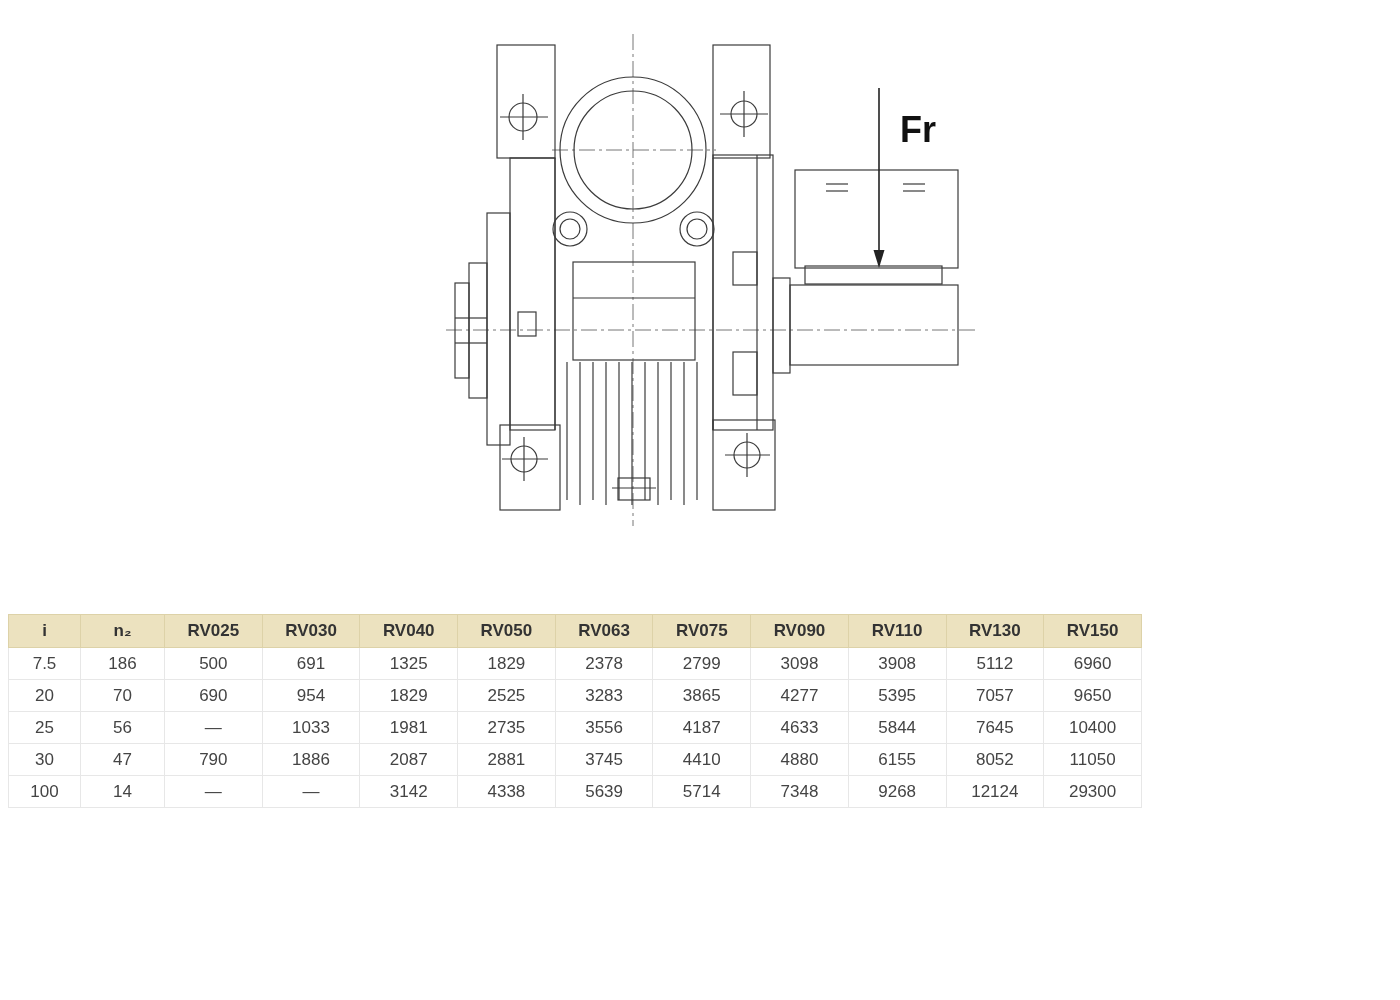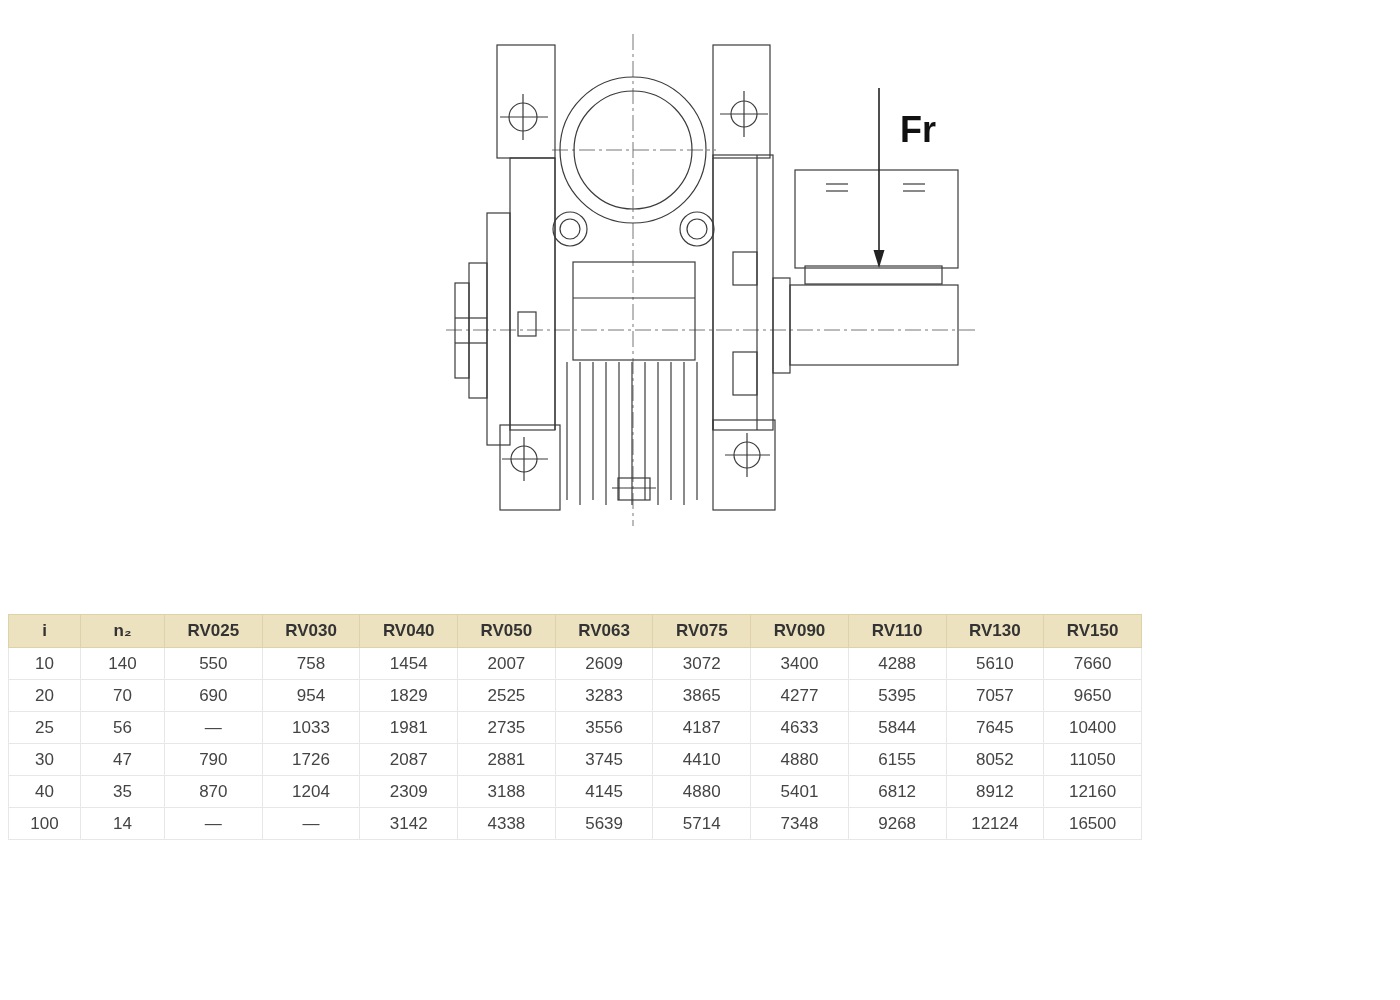--- a/index.html
+++ b/index.html
@@ -173,32 +173,32 @@
             <th>RV063</th>
             <th>RV075</th>
             <th>RV090</th>
             <th>RV110</th>
             <th>RV130</th>
             <th>RV150</th>
           </tr>
       </thead>
       <tbody>
           <tr>
-            <td>10</td>
-            <td>140</td>
-            <td>550</td>
-            <td>758</td>
-            <td>1454</td>
-            <td>2007</td>
-            <td>2609</td>
-            <td>3072</td>
-            <td>3400</td>
-            <td>4288</td>
-            <td>5610</td>
-            <td>7660</td>
+            <td>7.5</td>
+            <td>186</td>
+            <td>500</td>
+            <td>691</td>
+            <td>1325</td>
+            <td>1829</td>
+            <td>2378</td>
+            <td>2799</td>
+            <td>3098</td>
+            <td>3908</td>
+            <td>5112</td>
+            <td>6960</td>
           </tr>
           <tr>
             <td>20</td>
             <td>70</td>
             <td>690</td>
             <td>954</td>
             <td>1829</td>
             <td>2525</td>
             <td>3283</td>
             <td>3865</td>
@@ -218,55 +218,41 @@
             <td>4187</td>
             <td>4633</td>
             <td>5844</td>
             <td>7645</td>
             <td>10400</td>
           </tr>
           <tr>
             <td>30</td>
             <td>47</td>
             <td>790</td>
-            <td>1726</td>
+            <td>1886</td>
             <td>2087</td>
             <td>2881</td>
             <td>3745</td>
             <td>4410</td>
             <td>4880</td>
             <td>6155</td>
             <td>8052</td>
             <td>11050</td>
-          </tr>
-          <tr>
-            <td>40</td>
-            <td>35</td>
-            <td>870</td>
-            <td>1204</td>
-            <td>2309</td>
-            <td>3188</td>
-            <td>4145</td>
-            <td>4880</td>
-            <td>5401</td>
-            <td>6812</td>
-            <td>8912</td>
-            <td>12160</td>
           </tr>
           <tr>
             <td>100</td>
             <td>14</td>
             <td>—</td>
             <td>—</td>
             <td>3142</td>
             <td>4338</td>
             <td>5639</td>
             <td>5714</td>
             <td>7348</td>
             <td>9268</td>
             <td>12124</td>
-            <td>16500</td>
+            <td>29300</td>
           </tr>
         </tbody>
     </table>
   </div>
 
 </div>
 
 </body></html>

